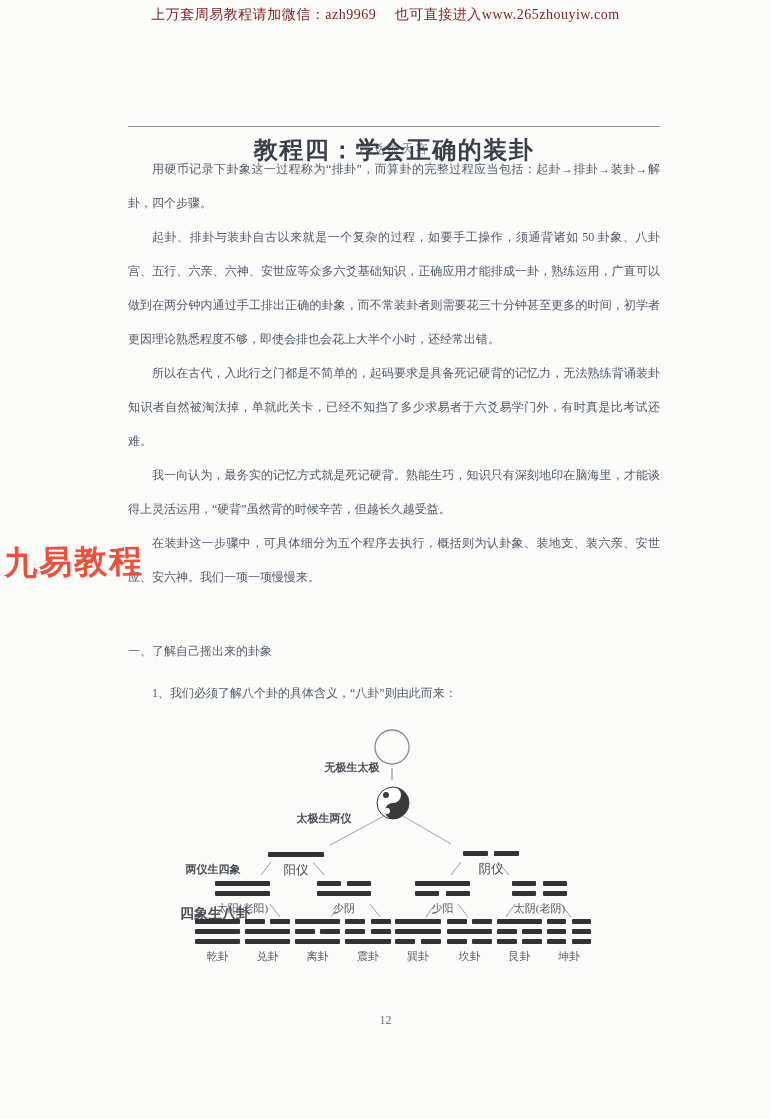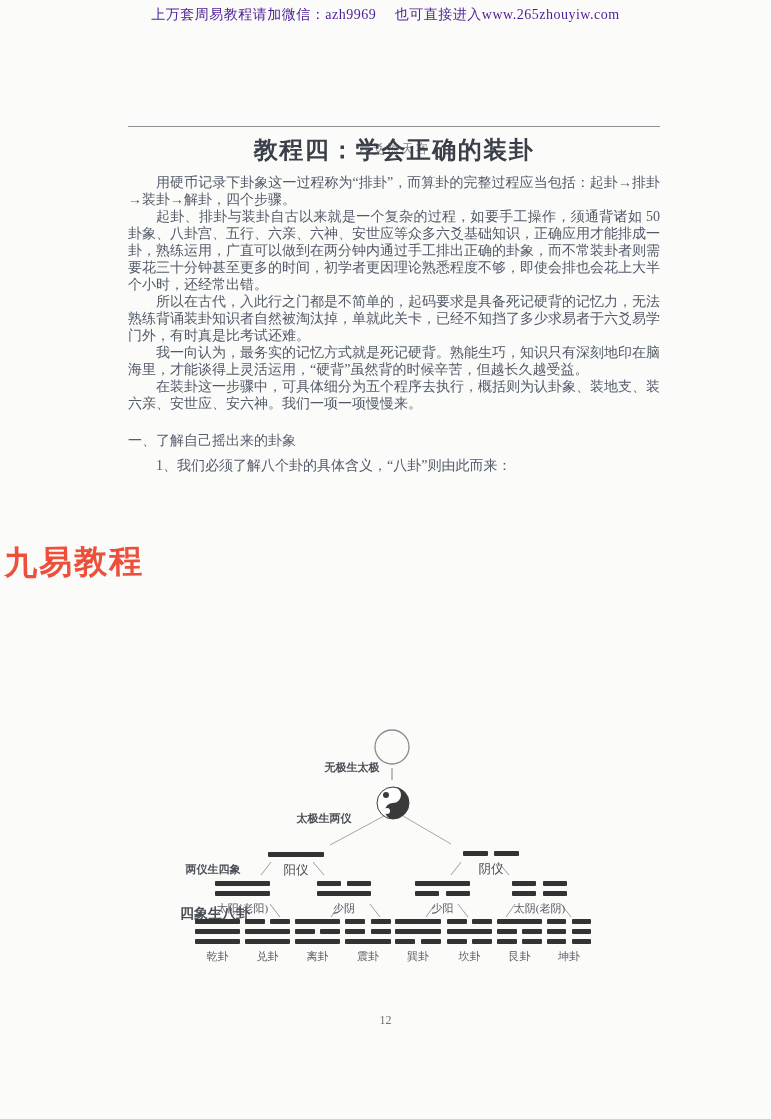--- a/index.html
+++ b/index.html
@@ -3,42 +3,42 @@
 <meta charset="utf-8">
 <style>
   html,body{margin:0;padding:0;}
   .page{
     position:relative; width:771px; height:1119px;
     background:#fbfbf9; overflow:hidden;
     font-family:"Liberation Serif", serif;
   }
   .banner{
     position:absolute; top:6px; left:0; right:0;
-    text-align:center; font-size:14px; color:#4c1d95;
+    text-align:center; font-size:14px; color:#7f1d1d;
     letter-spacing:0.5px;
   }
   .running-head{
     position:absolute; top:101px; left:128px; width:532px;
     text-align:center; font-size:12.5px; color:#7d8289; letter-spacing:2px;margin-top:40px;
   }
   .rule{
     position:absolute; top:126px; left:128px; width:532px;
     border-top:1.4px solid #8f9194;
   }
   .title{
     position:absolute; top:134px; left:128px; width:532px; margin:0;
     text-align:center; font-size:24px; font-weight:bold; color:#3a3f49;
     letter-spacing:1.5px;
   }
   .bodytext{
-    position:absolute; top:174px; left:128px; width:532px;
-    font-size:14px; line-height:17px; color:#525a69; text-align:justify;
+    position:absolute; top:152px; left:128px; width:532px;
+    font-size:12px; line-height:34px; color:#525a69; text-align:justify;
   }
   .bodytext p{ margin:0; text-indent:2em; }
-  .bodytext p.section{ margin-top:20px; text-indent:0; color:#575e6c; }
+  .bodytext p.section{ margin-top:40px; text-indent:0; color:#575e6c; }
   .bodytext p.subitem{ margin-top:8px; text-indent:2em; }
   .watermark{
     position:absolute; left:4px; top:540px;
     font-family:"Liberation Sans", sans-serif; font-weight:bold;
     font-size:33px; color:#ee4f3b; letter-spacing:2px; transform:rotate(-1deg);
   }
   .pagenum{
     position:absolute; top:1013px; left:0; right:0;
     text-align:center; font-size:12px; color:#6d7278;
   }

